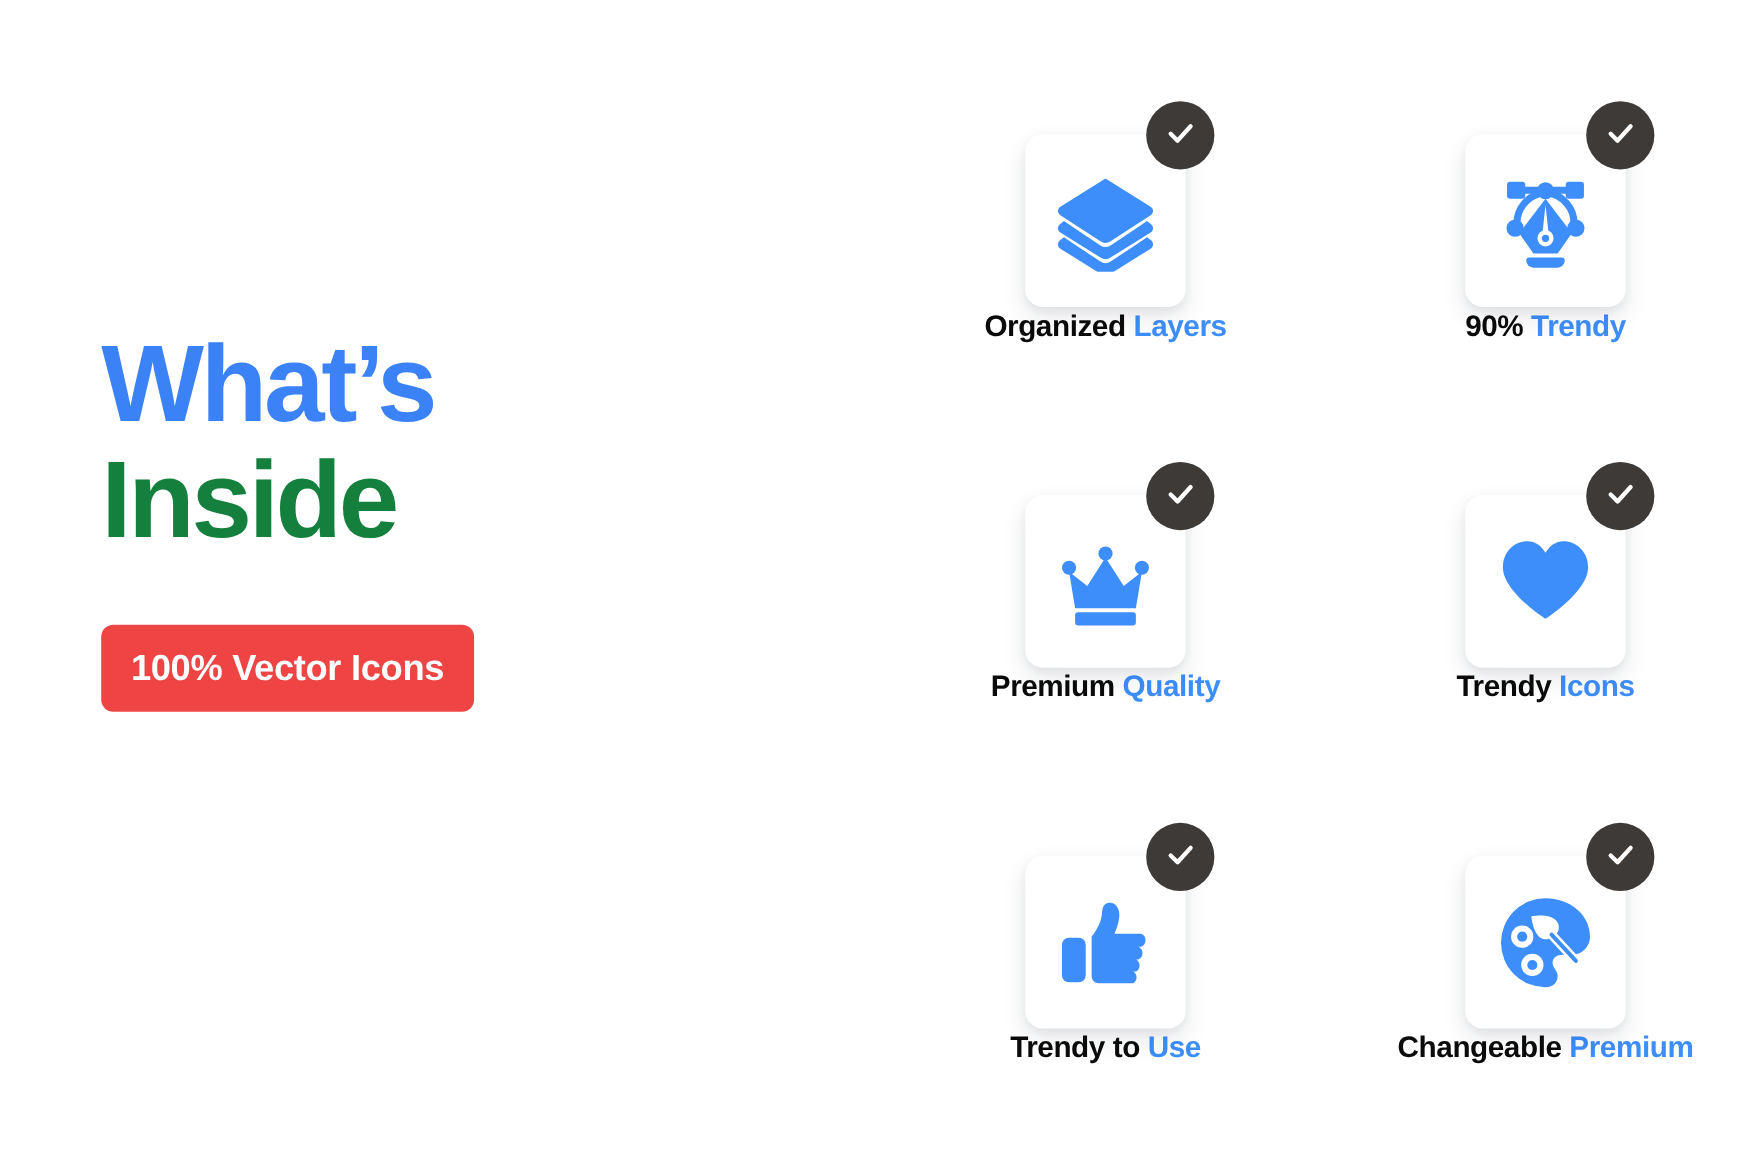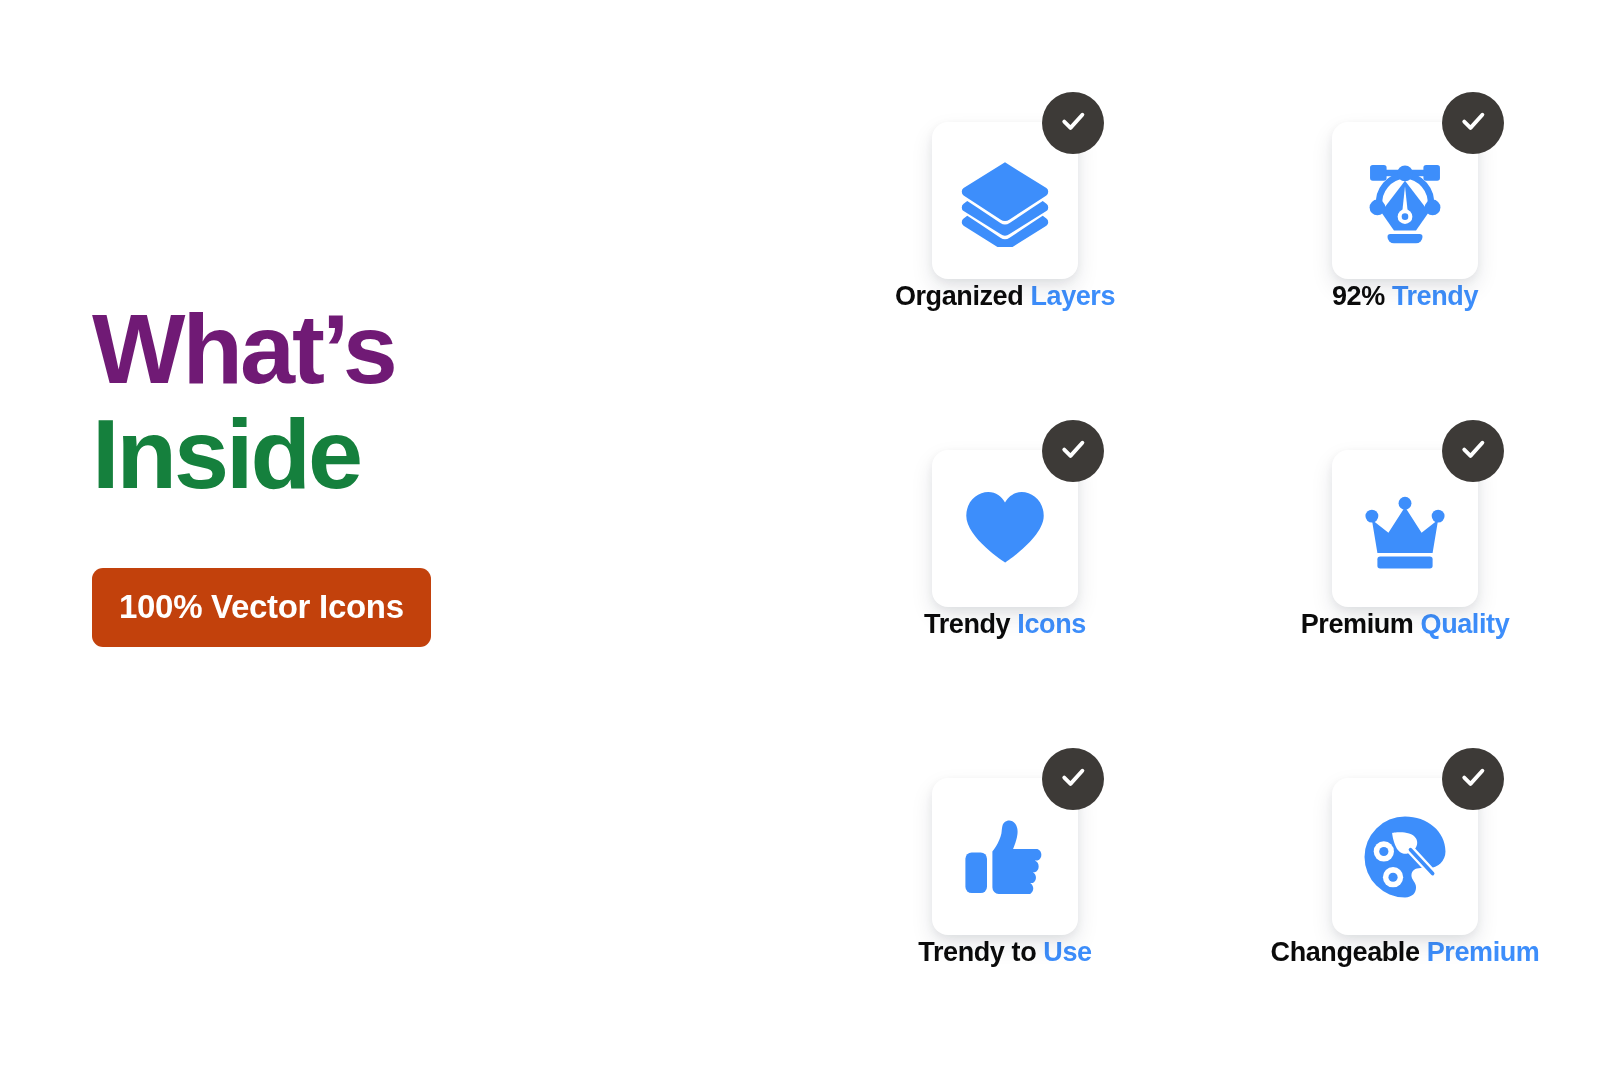--- a/index.html
+++ b/index.html
@@ -17,31 +17,31 @@
     left:92px; top:300px;
     width:700px;
   }
   .hero-line{
     font-weight:bold;
     font-size:99px;
     line-height:0.98;
     letter-spacing:-3px;
     margin:0;
   }
-  .hero-line.dark{ color:#701a75; }
+  .hero-line.dark{ color:#3b82f6; }
   .hero-line.blue{ color:#15803d; margin-top:8px;}
 
   #hero-buttons{
     margin-top:66px;
     display:flex;
     align-items:flex-start;
     gap:24px;
   }
   .pill{
-    background:#c2410c;
+    background:#ef4444;
     color:#ffffff;
     border:none;
     border-radius:11px;
     font-family:"Liberation Sans", sans-serif;
     font-weight:bold;
     font-size:33px;
     letter-spacing:-0.3px;
     padding:22px 27px 24px 27px;
     line-height:1;
     cursor:pointer;
@@ -170,45 +170,22 @@
       </div>
       <div class="badge">
         <span>
           <svg width="30" height="30" viewBox="0 0 24 24">
             <path fill="none" stroke="#ffffff" stroke-width="3.1" stroke-linecap="round" stroke-linejoin="round" d="M5 12.5 L10 17.5 L19.5 7"></path>
           </svg>
         </span>
       </div>
     </div>
     <div class="feature-label">
-      <span>92%</span>
+      <span>90%</span>
       <span class="accent"> Trendy</span>
-    </div>
-  </div>
-
-  <div class="feature">
-    <div class="card-wrap">
-      <div class="card">
-        <span>
-          <svg width="88" height="88" viewBox="0 0 100 100">
-            <path fill="#3d8efb" d="M50 88 C50 88 6 60 6 35 C6 18 19 8 31 8 C40 8 46 13 50 20 C54 13 60 8 69 8 C81 8 94 18 94 35 C94 60 50 88 50 88 Z"></path>
-          </svg>
-        </span>
-      </div>
-      <div class="badge">
-        <span>
-          <svg width="30" height="30" viewBox="0 0 24 24">
-            <path fill="none" stroke="#ffffff" stroke-width="3.1" stroke-linecap="round" stroke-linejoin="round" d="M5 12.5 L10 17.5 L19.5 7"></path>
-          </svg>
-        </span>
-      </div>
-    </div>
-    <div class="feature-label">
-      <span>Trendy</span>
-      <span class="accent"> Icons</span>
     </div>
   </div>
 
   <div class="feature">
     <div class="card-wrap">
       <div class="card">
         <span>
           <svg width="92" height="92" viewBox="0 0 100 100">
             <circle cx="50" cy="22" r="7" fill="#3d8efb"></circle>
             <circle cx="14" cy="36" r="7" fill="#3d8efb"></circle>
@@ -229,20 +206,43 @@
     <div class="feature-label">
       <span>Premium</span>
       <span class="accent"> Quality</span>
     </div>
   </div>
 
   <div class="feature">
     <div class="card-wrap">
       <div class="card">
         <span>
+          <svg width="88" height="88" viewBox="0 0 100 100">
+            <path fill="#3d8efb" d="M50 88 C50 88 6 60 6 35 C6 18 19 8 31 8 C40 8 46 13 50 20 C54 13 60 8 69 8 C81 8 94 18 94 35 C94 60 50 88 50 88 Z"></path>
+          </svg>
+        </span>
+      </div>
+      <div class="badge">
+        <span>
+          <svg width="30" height="30" viewBox="0 0 24 24">
+            <path fill="none" stroke="#ffffff" stroke-width="3.1" stroke-linecap="round" stroke-linejoin="round" d="M5 12.5 L10 17.5 L19.5 7"></path>
+          </svg>
+        </span>
+      </div>
+    </div>
+    <div class="feature-label">
+      <span>Trendy</span>
+      <span class="accent"> Icons</span>
+    </div>
+  </div>
+
+  <div class="feature">
+    <div class="card-wrap">
+      <div class="card">
+        <span>
           <svg width="90" height="90" viewBox="0 0 100 100">
             <rect x="6" y="45" width="24" height="45" rx="7" fill="#3d8efb"></rect>
             <path fill="#3d8efb" d="M36 44 C36 44 44 34 46 24 C47 18 46 12 52 10 C58 8 64 13 64 22 C64 30 59 41 59 41 H86 a7 7 0 0 1 0 13 h-3 a7 7 0 0 1 0 13 h-2 a7 7 0 0 1 0 12 h-3 a7 7 0 0 1 0 12 H43 a7 7 0 0 1 -7 -7 Z"></path>
           </svg>
         </span>
       </div>
       <div class="badge">
         <span>
           <svg width="30" height="30" viewBox="0 0 24 24">
             <path fill="none" stroke="#ffffff" stroke-width="3.1" stroke-linecap="round" stroke-linejoin="round" d="M5 12.5 L10 17.5 L19.5 7"></path>

